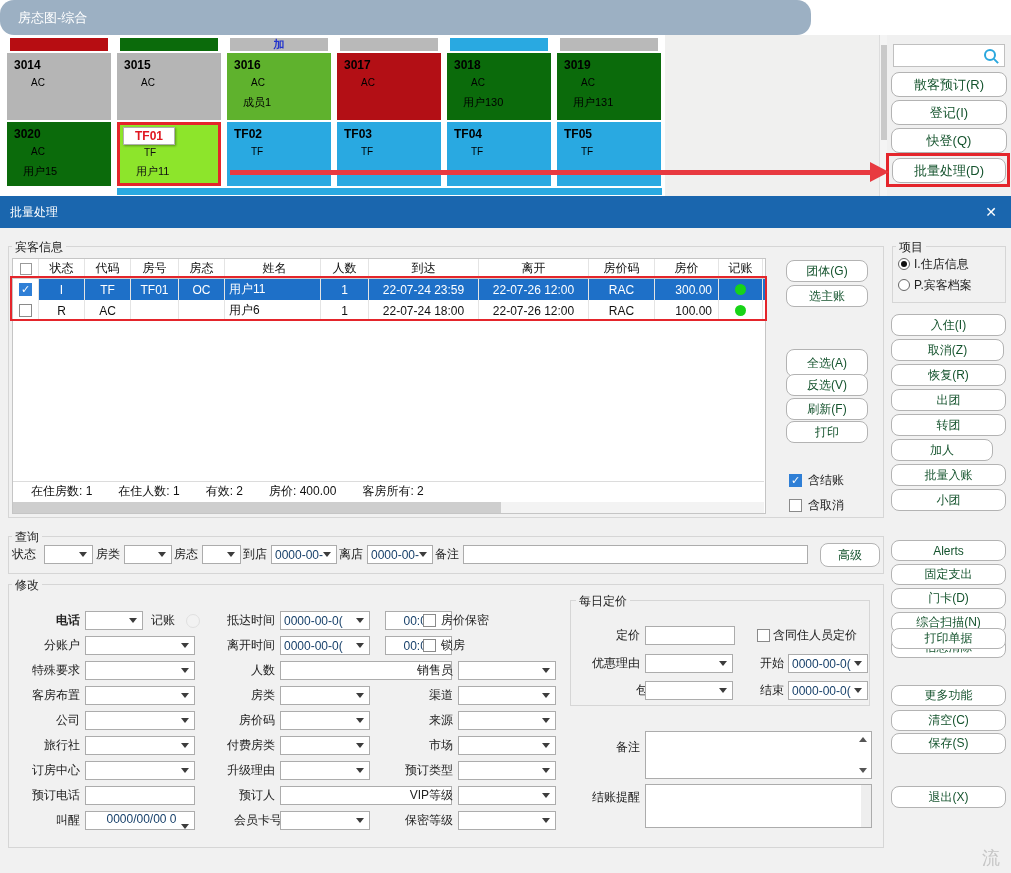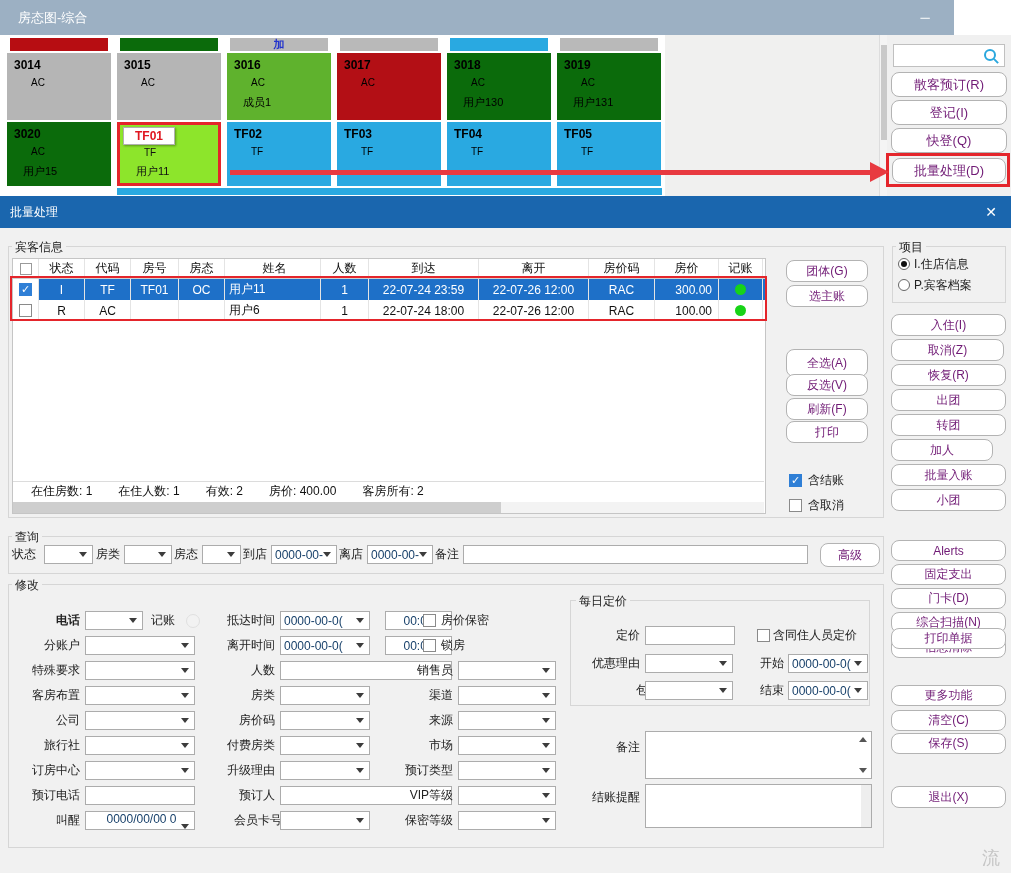--- a/index.html
+++ b/index.html
@@ -1,33 +1,33 @@
 <!DOCTYPE html>
 <html><head>
 <meta charset="utf-8">
 <style>
   html,body{margin:0;padding:0;background:#fff;}
   #app{position:relative;width:1011px;height:873px;font-family:"Liberation Sans","DejaVu Sans",sans-serif;color:#111;overflow:hidden;background:#fff;}
   .abs{position:absolute;}
   
-  #titlebar{position:absolute;left:0;top:0;width:954px;height:35px;background:#9cb0c3;}
+  #titlebar{position:absolute;left:0;top:0;width:811px;height:35px;background:#9cb0c3;border-radius:14px;}
   #titlebar .wtitle{position:absolute;left:18px;top:9px;color:#fff;font-size:13px;}
   .wctl{position:absolute;top:8px;width:26px;height:20px;color:#fff;font-size:13px;text-align:center;line-height:20px;}
   
   .bar{position:absolute;top:38px;height:13px;width:98px;font-size:11px;font-weight:bold;color:#2233cc;text-align:center;line-height:13px;}
   .tile{position:absolute;width:104px;}
   .t-room{font-weight:bold;font-size:12px;padding:5px 0 0 7px;color:#000;}
   .t-code{font-size:10px;padding:5px 0 0 24px;color:#000;}
   .t-guest{font-size:11px;padding:7px 0 0 16px;color:#000;}
   #tf01-chip{position:absolute;left:3px;top:2px;width:50px;height:16px;background:#fff;border:1px solid #b0b0b0;box-shadow:1px 1px 2px rgba(0,0,0,.35);color:#e01620;font-weight:bold;font-size:12px;text-align:center;line-height:16px;}
   
   #sidepanel{position:absolute;left:887px;top:35px;width:124px;height:161px;background:#f0f0f0;}
   #vscroll{position:absolute;left:879px;top:35px;width:8px;height:161px;background:#f4f4f4;border-left:1px solid #ddd;}
   #vscroll .thumb{position:absolute;left:1px;top:10px;width:6px;height:95px;background:#c9c9c9;}
-  .btn{position:absolute;background:#fff;border:1px solid #b3b3b3;border-radius:8px;display:flex;align-items:center;justify-content:center;font-size:12px;color:#701a75;box-sizing:border-box;}
+  .btn{position:absolute;background:#fff;border:1px solid #b3b3b3;border-radius:8px;display:flex;align-items:center;justify-content:center;font-size:12px;color:#14532d;box-sizing:border-box;}
   .btn.big{font-size:13px;}
   #searchbox{position:absolute;left:893px;top:44px;width:112px;height:23px;background:#fff;border:1px solid #c0c0c0;box-sizing:border-box;}
   .mag{position:absolute;right:8px;top:4px;width:8px;height:8px;border:2px solid #2aa7dd;border-radius:50%;}
   .mag::after{content:"";position:absolute;width:2px;height:6px;background:#2aa7dd;transform:rotate(-45deg);left:9px;top:7px;}
   .redbox{position:absolute;border:3px solid #e4252b;box-sizing:border-box;pointer-events:none;}
   #arrow-line{position:absolute;left:230px;top:170px;width:642px;height:5px;background:#e83a40;}
   #arrow-head{position:absolute;left:870px;top:162px;width:0;height:0;border-top:10px solid transparent;border-bottom:10px solid transparent;border-left:19px solid #e83a40;}
   
   #dialog-bg{position:absolute;left:0;top:196px;width:1011px;height:677px;background:#f1f1f1;}
   #dialog-titlebar{position:absolute;left:0;top:196px;width:1011px;height:32px;background:#1a66ae;}

